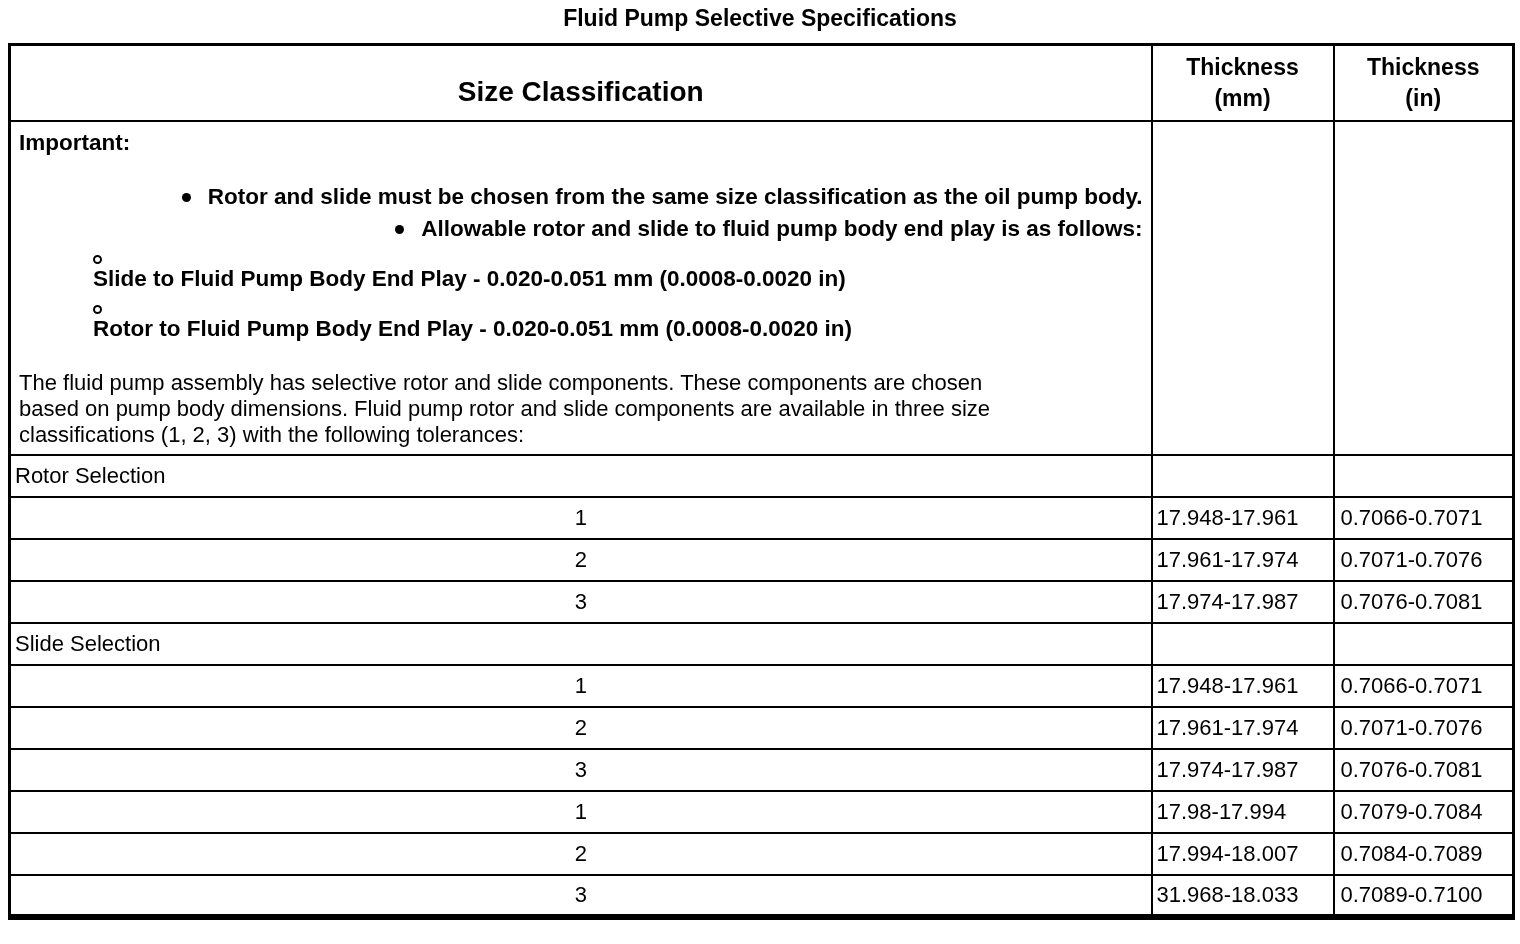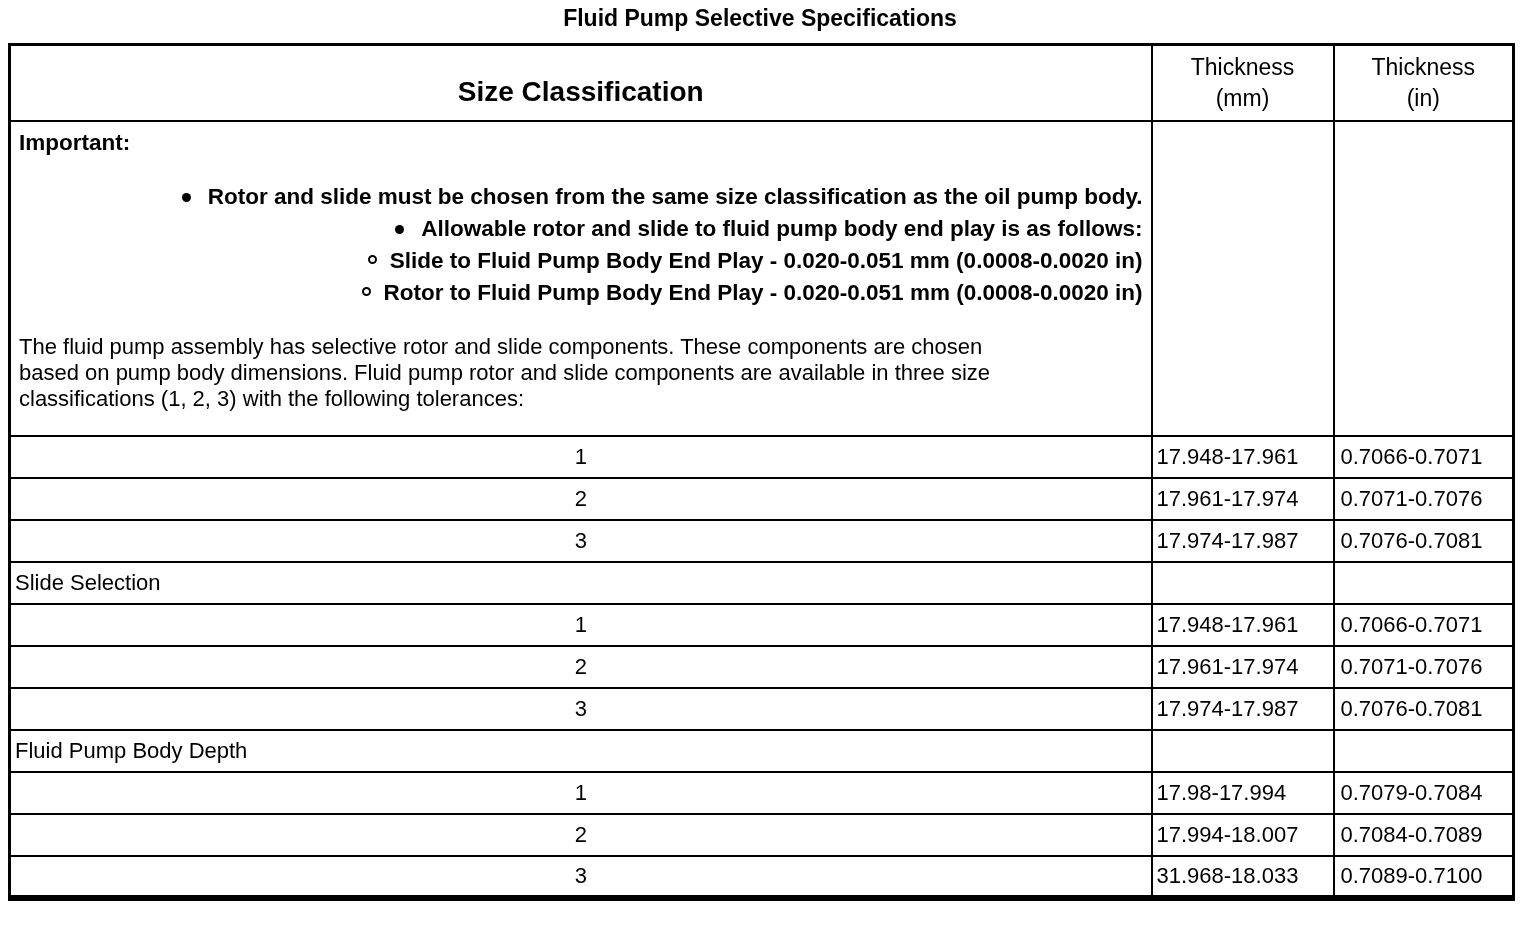--- a/index.html
+++ b/index.html
@@ -37,21 +37,21 @@
   th.th-size {
     vertical-align: bottom;
     text-align: center;
     font-weight: bold;
     font-size: 28px;
     padding-bottom: 12px;
   }
   th.th-thick {
     vertical-align: middle;
     text-align: center;
-    font-weight: normal;
+    font-weight: bold;
     font-size: 23px;
     line-height: 31px;
   }
   td.important-cell {
     vertical-align: top;
     height: 315px;
     padding: 6px 8px;
   }
   .imp-label {
     font-weight: bold;
@@ -60,21 +60,21 @@
   }
   .bullet {
     display: flex;
     align-items: flex-start;
     margin: 0 0 2px 26px;
     font-weight: bold;
     font-size: 22.5px;
     line-height: 30px;
     justify-content: flex-end;
   }
-  .bullet.sub { margin-left: 74px; }
+  .bullet.sub { margin-left: 74px; flex-direction: column; }
   .dot {
     flex: 0 0 auto;
     width: 9px; height: 9px;
     background: #000;
     border-radius: 50%;
     margin: 11px 17px 0 0;
   }
   .circle {
     flex: 0 0 auto;
     width: 9px; height: 9px;
@@ -148,20 +148,25 @@
           <span>Rotor to Fluid Pump Body End Play - 0.020-0.051 mm (0.0008-0.0020 in)</span>
         </div>
         <p class="para">The fluid pump assembly has selective rotor and slide components. These components are chosen
 based on pump body dimensions. Fluid pump rotor and slide components are available in three size
 classifications (1, 2, 3) with the following tolerances:</p>
       </td>
       <td class="empty"></td>
       <td class="empty"></td>
     </tr>
 
+    <tr class="section-row">
+      <td class="c-section">Rotor Selection</td>
+      <td class="empty"></td>
+      <td class="empty"></td>
+    </tr>
     <tr class="data-row">
       <td class="c-num">1</td>
       <td class="c-mm">17.948-17.961</td>
       <td class="c-in">0.7066-0.7071</td>
     </tr>
     <tr class="data-row">
       <td class="c-num">2</td>
       <td class="c-mm">17.961-17.974</td>
       <td class="c-in">0.7071-0.7076</td>
     </tr>
@@ -185,25 +190,20 @@
       <td class="c-num">2</td>
       <td class="c-mm">17.961-17.974</td>
       <td class="c-in">0.7071-0.7076</td>
     </tr>
     <tr class="data-row">
       <td class="c-num">3</td>
       <td class="c-mm">17.974-17.987</td>
       <td class="c-in">0.7076-0.7081</td>
     </tr>
 
-    <tr class="section-row">
-      <td class="c-section">Fluid Pump Body Depth</td>
-      <td class="empty"></td>
-      <td class="empty"></td>
-    </tr>
     <tr class="data-row">
       <td class="c-num">1</td>
       <td class="c-mm">17.98-17.994</td>
       <td class="c-in">0.7079-0.7084</td>
     </tr>
     <tr class="data-row">
       <td class="c-num">2</td>
       <td class="c-mm">17.994-18.007</td>
       <td class="c-in">0.7084-0.7089</td>
     </tr>

